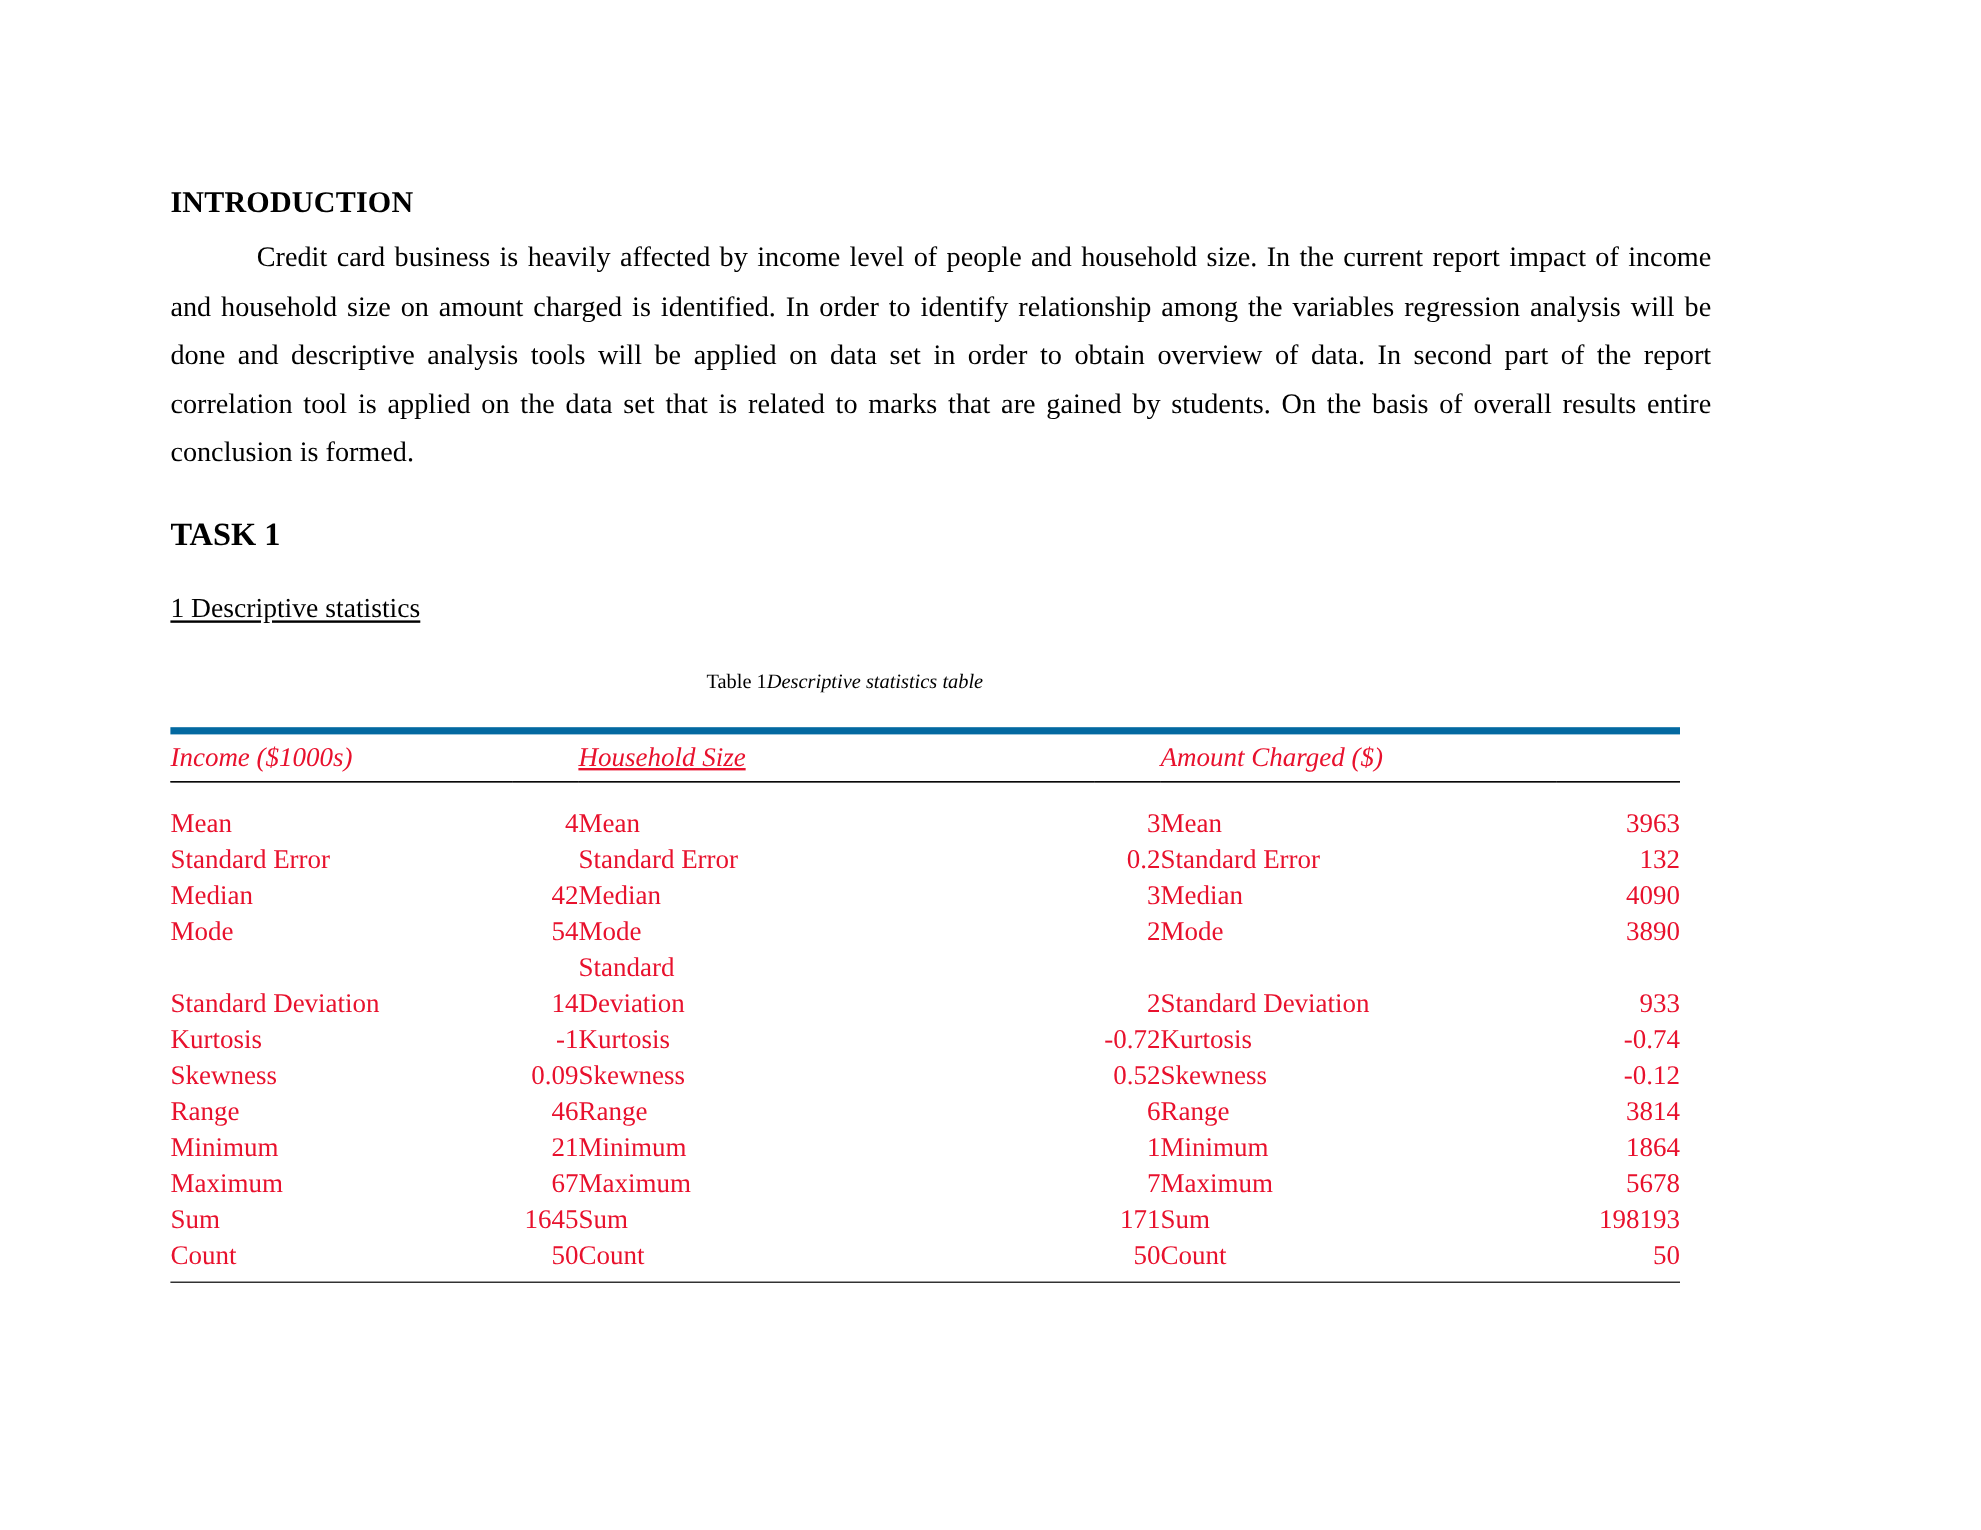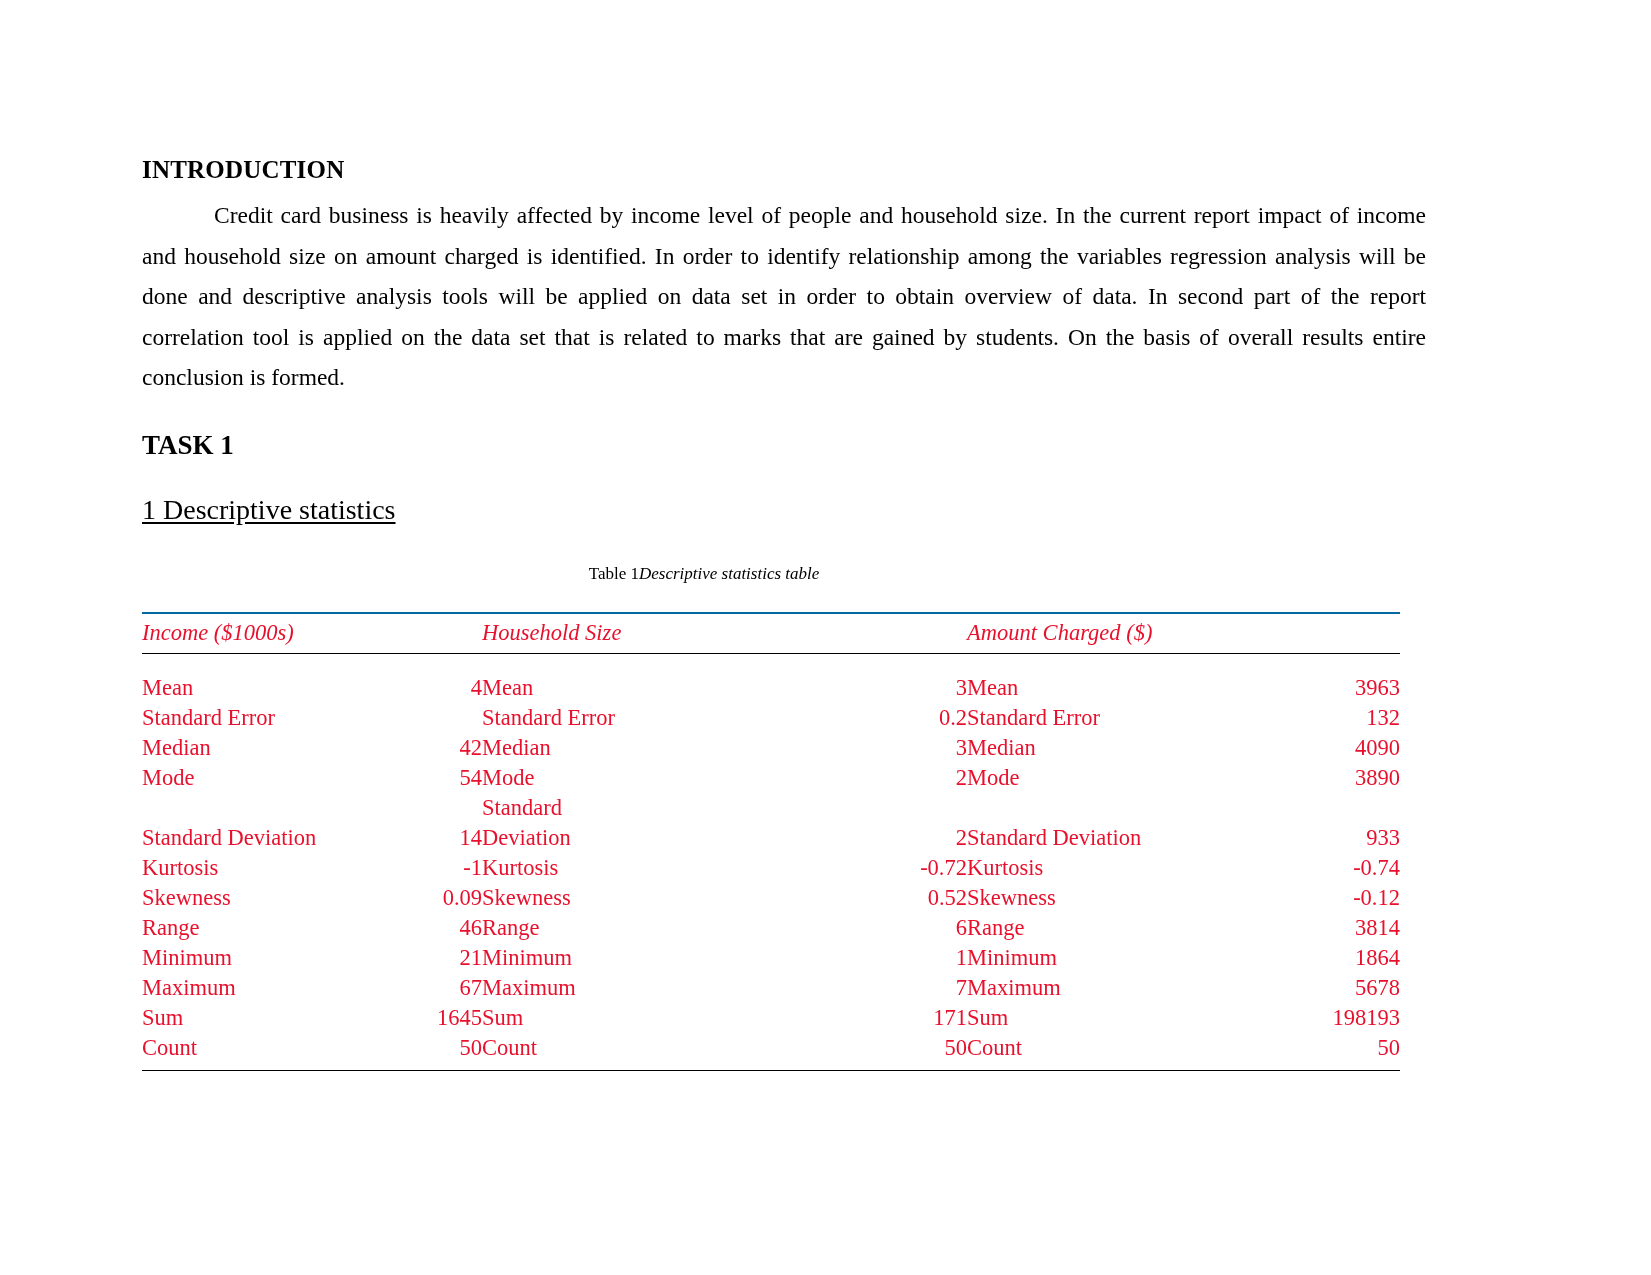--- a/index.html
+++ b/index.html
@@ -31,21 +31,21 @@
     margin: 0 0 10px 0;
     line-height: 1.2;
   }
   .h-task {
     font-size: 27px;
     font-weight: bold;
     margin: 31px 0 0 0;
     line-height: 1.2;
   }
   .h-sub {
-    font-size: 28px;
+    font-size: 23px;
     font-weight: normal;
     text-decoration: underline;
     text-underline-offset: 3px;
     margin: 32px 0 0 0;
     line-height: 1.2;
   }
 
   
   .body-par {
     font-size: 23.5px;
@@ -64,42 +64,42 @@
     line-height: 1.2;
     padding-right: 160px;
   }
   .tbl-caption .cap-em {
     font-style: italic;
   }
 
   
   .stats-wrap {
     margin-top: 27px;
-    border-top: 2px solid #0369a1;
+    border-top: 6px solid #0369a1;
     border-bottom: 1.5px solid #000000;
     width: 1258px;
   }
   table.stats {
     width: 100%;
     border-collapse: collapse;
     font-size: 22.5px;
     color: #e8112d;
     table-layout: fixed;
   }
   table.stats thead th {
     font-style: italic;
     font-weight: normal;
     text-align: left;
     padding: 6px 0 7px 0;
     border-bottom: 1.5px solid #000000;
     color: #e8112d;
     white-space: nowrap;
   }
   th.hd-income   { padding-left: 30px; }
-  th.hd-house    { padding-left: 11px; }
+  th.hd-house    { padding-left: 11px; text-decoration: underline; }
   th.hd-amount   { padding-left: 11px; }
 
   table.stats tbody td {
     padding: 0;
     line-height: 30px;
     vertical-align: top;
   }
   td.lbl {
     text-align: left;
     white-space: normal;

